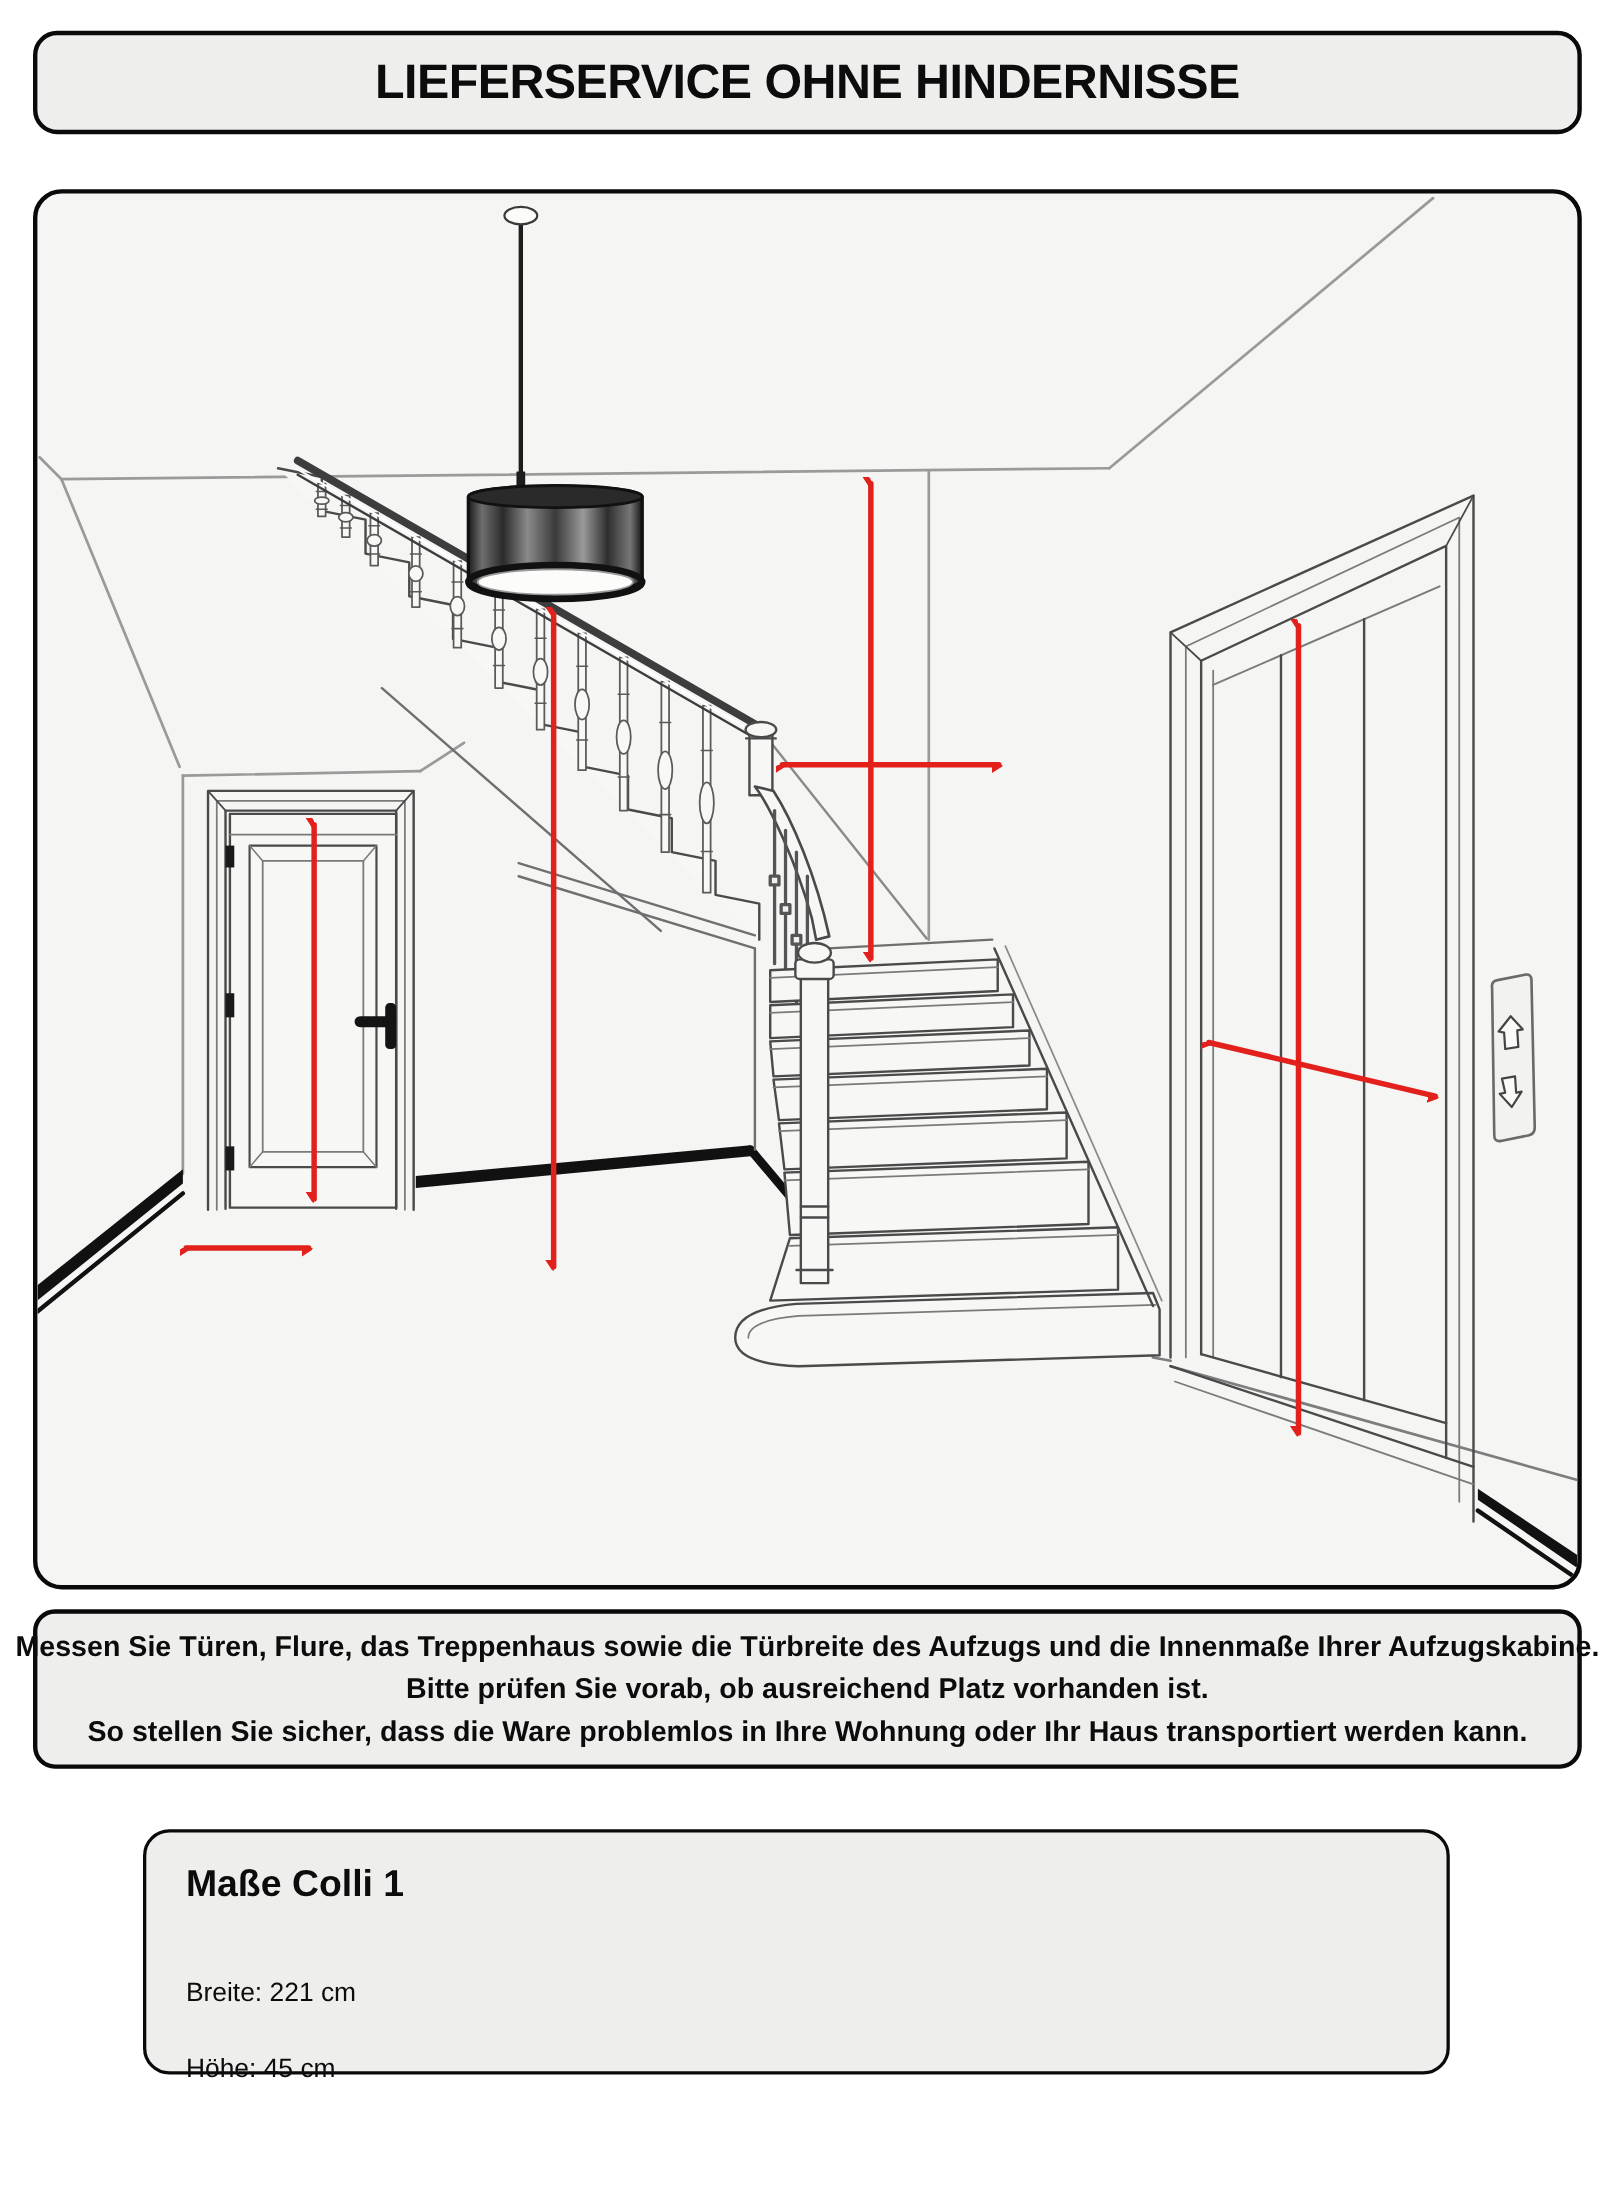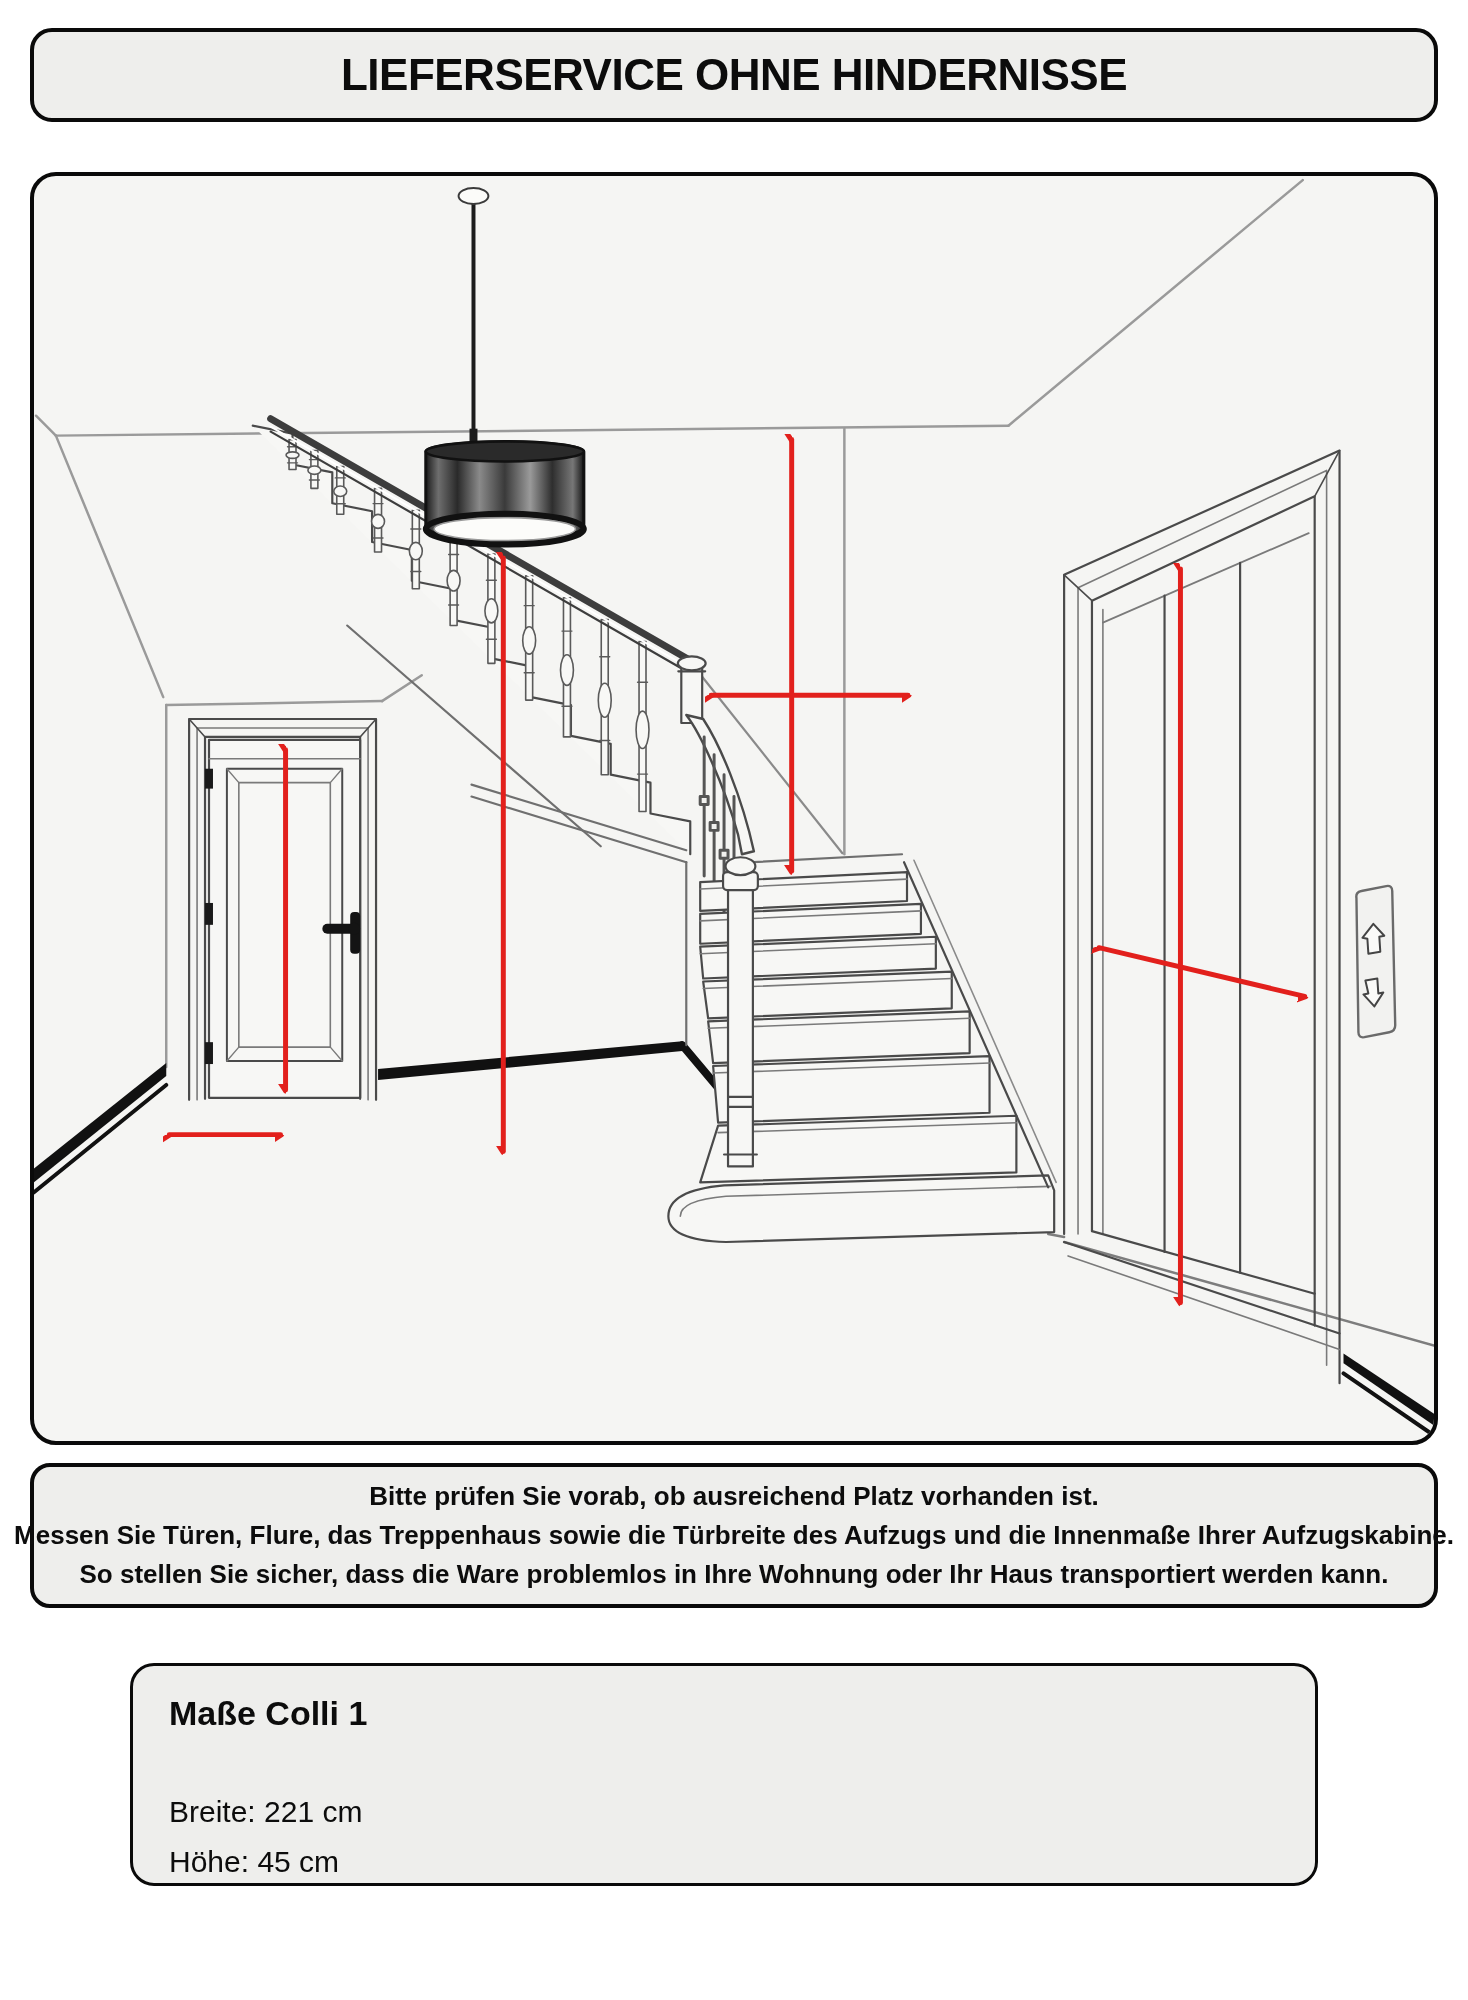--- a/index.html
+++ b/index.html
@@ -19,21 +19,21 @@
   .title-box{left:30px;top:28px;width:1408px;height:94px;border-radius:22px;
     display:flex;align-items:center;justify-content:center;}
   .title-box h1{margin:0;font-size:44px;font-weight:800;letter-spacing:-0.5px;}
   .scene-box{left:30px;top:172px;width:1408px;height:1273px;border-radius:26px;background:var(--scene-bg);overflow:hidden;}
   .scene-box svg{display:block;width:100%;height:100%;}
   .note-box{left:30px;top:1463px;width:1408px;height:145px;border-radius:20px;
     display:flex;flex-direction:column;align-items:center;justify-content:center;}
   .note-box div{font-size:26px;font-weight:700;line-height:39px;text-align:center;white-space:nowrap;}
   .colli-box{left:130px;top:1663px;width:1188px;height:223px;border-radius:24px;border-width:3.5px;padding:28px 36px;}
   .colli-box h2{margin:0 0 54px 0;font-size:34px;font-weight:800;}
-  .colli-box .dim{font-size:30px;font-weight:400;line-height:50px;}
+  .colli-box .dim{font-size:24px;font-weight:400;line-height:50px;margin-top:19px;}
 </style>
 </head>
 <body>
 
 <div class="page">
 
   <div class="box title-box">
     <h1>LIEFERSERVICE OHNE HINDERNISSE</h1>
   </div>
 
@@ -236,22 +236,22 @@
         <line x1="502" y1="560" x2="502" y2="1157" marker-start="url(#ah)" marker-end="url(#ah)"></line>
         <line x1="283" y1="753" x2="283" y2="1095" marker-start="url(#ah)" marker-end="url(#ah)"></line>
         <line x1="166" y1="1140" x2="278" y2="1140" marker-start="url(#ah)" marker-end="url(#ah)"></line>
         <line x1="1183" y1="571" x2="1183" y2="1309" marker-start="url(#ah)" marker-end="url(#ah)"></line>
         <line x1="1101" y1="952" x2="1308" y2="1001" marker-start="url(#ah)" marker-end="url(#ah)"></line>
       </g>
     </svg>
   </div>
 
   <div class="box note-box">
+    <div>Messen Sie Türen, Flure, das Treppenhaus sowie die Türbreite des Aufzugs und die Innenmaße Ihrer Aufzugskabine.</div>
     <div>Bitte prüfen Sie vorab, ob ausreichend Platz vorhanden ist.</div>
-    <div>Messen Sie Türen, Flure, das Treppenhaus sowie die Türbreite des Aufzugs und die Innenmaße Ihrer Aufzugskabine.</div>
     <div>So stellen Sie sicher, dass die Ware problemlos in Ihre Wohnung oder Ihr Haus transportiert werden kann.</div>
   </div>
 
   <div class="box colli-box">
     <h2>Maße Colli 1</h2>
     <div class="dim">Breite: 221 cm</div>
     <div class="dim">Höhe: 45 cm</div>
   </div>
 
 </div>

